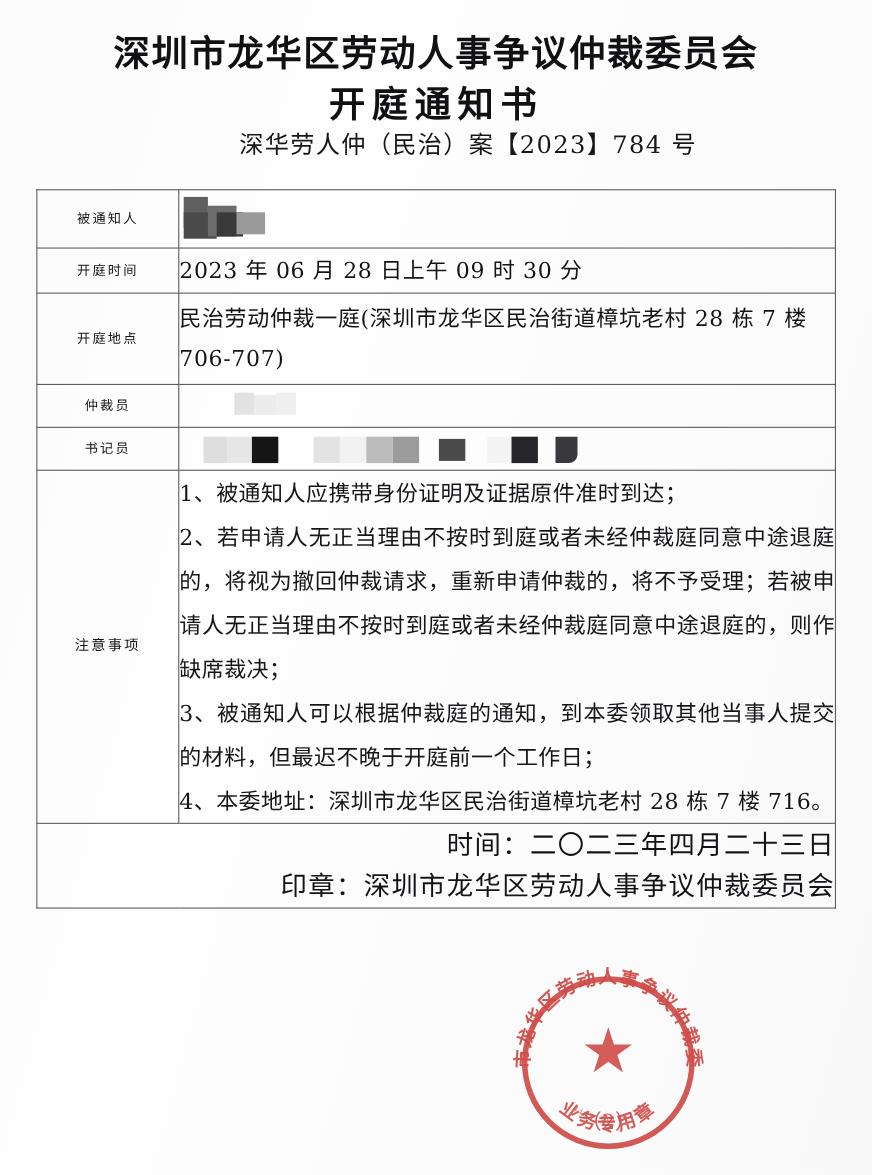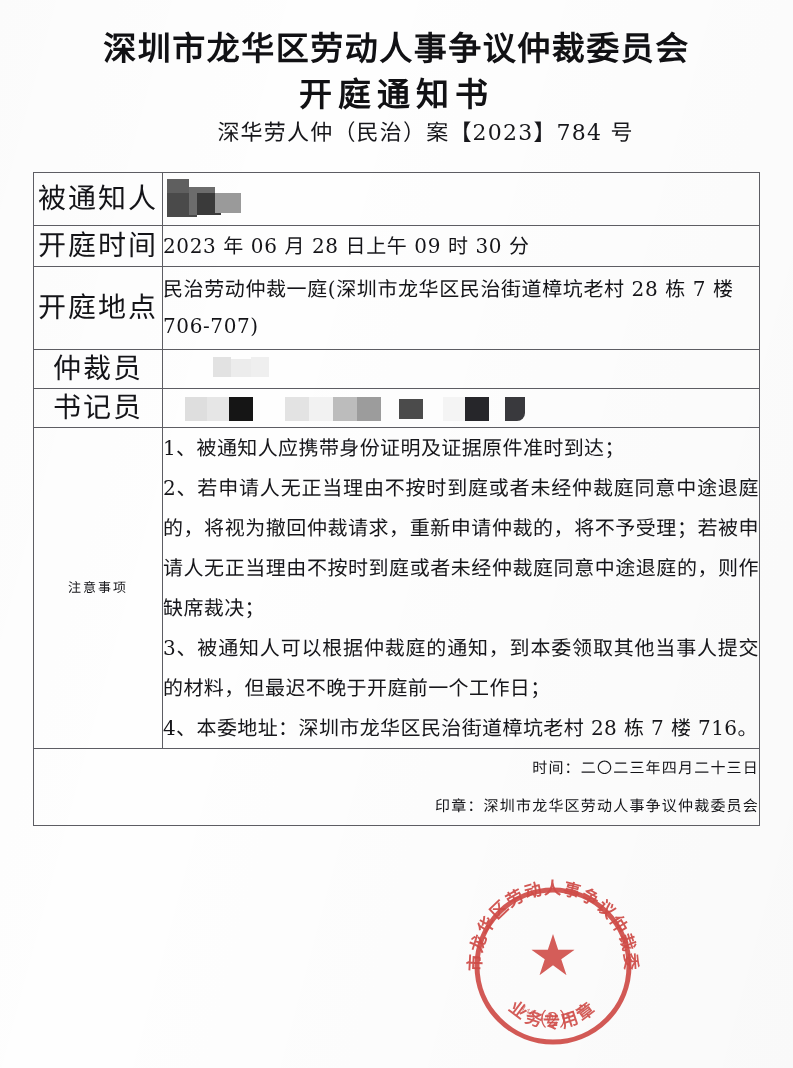--- a/index.html
+++ b/index.html
@@ -63,21 +63,21 @@
   }
   .doc-table td {
     border: 1px solid #5d5d63;
     padding: 0;
     vertical-align: middle;
     background: transparent;
   }
   .lbl {
     width: 128px;
     text-align: center;
-    font-size: 28px;
+    font-size: 12px;
     letter-spacing: 2px;
     color: #141418;
     padding: 6px 4px;
     line-height: 30px;
   }
   .val {
     padding: 8px 10px 8px 14px;
     font-size: 20px;
     line-height: 37px;
     letter-spacing: 0.6px;
@@ -102,21 +102,21 @@
     text-align: justify;
     text-justify: inter-character;
   }
   .note-item { margin: 0; }
 
   .footer-cell {
     padding: 10px 16px 12px 0;
     text-align: right;
   }
   .footer-line {
-    font-size: 15px;
+    font-size: 24px;
     line-height: 38px;
     letter-spacing: 1.2px;
     color: #141418;
     white-space: nowrap;
   }
 
   
   .redact {
     display: inline-block;
     vertical-align: middle;

